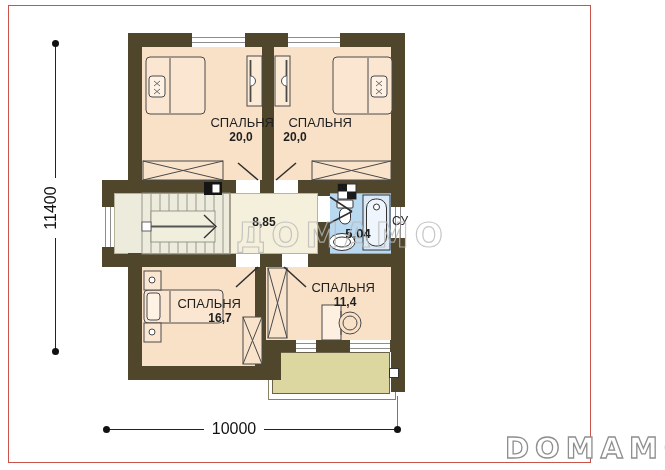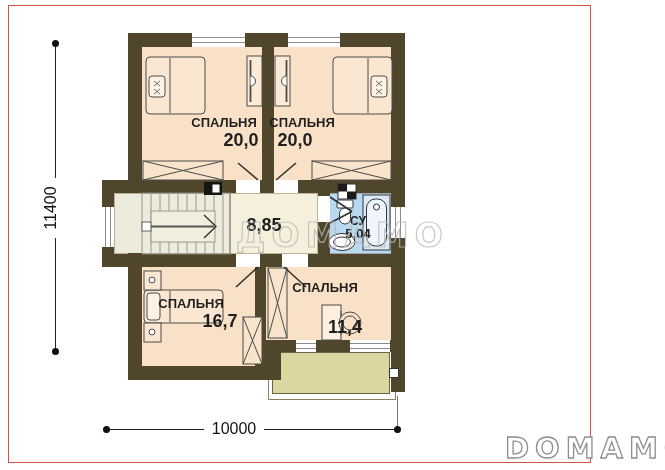--- a/index.html
+++ b/index.html
@@ -18,24 +18,24 @@
   .win-h::before{top:29%;}
   .win-h::after{bottom:29%;}
   .win-v::before,.win-v::after{content:"";position:absolute;top:0;bottom:0;border-left:1px solid #8d8d8d;}
   .win-v::before{left:29%;}
   .win-v::after{right:29%;}
   .opening{position:absolute;background:#fff;}
   .balc-outer{position:absolute;left:268px;top:350px;width:126px;height:48px;border:1px solid #8a8264;}
   .balc-fill{position:absolute;left:272px;top:352px;width:116px;height:40px;background:#dcd7a0;border:1px solid #6b6347;}
   .balc-knob{position:absolute;left:389px;top:368px;width:8px;height:8px;background:#fff;border:1px solid #333;}
   svg.overlay{position:absolute;left:0;top:0;pointer-events:none;}
-  .room-label{position:absolute;font-weight:bold;color:#1f1f1f;text-align:center;
+  .room-label{position:absolute;font-weight:normal;color:#1f1f1f;text-align:right;
               font-size:13px;line-height:1;white-space:nowrap;}
   .room-area{position:absolute;font-weight:bold;color:#1f1f1f;text-align:center;
-             font-size:18px;line-height:1;white-space:nowrap;}
+             font-size:12px;line-height:1;white-space:nowrap;}
   .dim-line{position:absolute;background:#222;}
   .dim-dot{position:absolute;width:7px;height:7px;border-radius:50%;background:#111;}
   .dim-text{position:absolute;color:#111;font-size:16px;text-align:center;background:#fff;line-height:1;}
   .dim-text.vert{transform:rotate(-90deg);}
   .leader{position:absolute;background:#777;}
   .watermark{position:absolute;left:236px;top:216px;width:230px;font-family:"DejaVu Sans",sans-serif;
              font-size:33px;font-weight:bold;letter-spacing:6px;color:transparent;
              -webkit-text-stroke:1.2px #b9b9b9;opacity:.8;white-space:nowrap;}
   .brand-logo{position:absolute;left:505px;top:431px;font-family:"DejaVu Sans",sans-serif;
               font-size:29px;font-weight:bold;letter-spacing:6px;color:#fff;
@@ -223,21 +223,21 @@
 
   <div class="room-area" style="left:214px;top:216px;width:100px;">8,85</div>
 
   <div class="room-label" style="left:308px;top:215px;width:100px;font-size:12px;">СУ</div>
   <div class="room-area" style="left:308px;top:227px;width:100px;font-size:13px;">5,04</div>
 
   <div class="room-label" style="left:141px;top:297px;width:100px;">СПАЛЬНЯ</div>
   <div class="room-area" style="left:170px;top:312px;width:100px;">16,7</div>
 
   <div class="room-label" style="left:275px;top:281px;width:100px;">СПАЛЬНЯ</div>
-  <div class="room-area" style="left:295px;top:296px;width:100px;margin-top:22px;">11,4</div>
+  <div class="room-area" style="left:295px;top:296px;width:100px;">11,4</div>
 
 
   <div class="dim-line" style="left:55px;top:43px;width:1px;height:309px;"></div>
   <div class="dim-dot" style="left:52px;top:40px;"></div>
   <div class="dim-dot" style="left:52px;top:348px;"></div>
   <div class="dim-text vert" style="left:22px;top:199px;width:60px;height:18px;">11400</div>
 
   <div class="leader" style="left:397px;top:396px;width:1px;height:31px;"></div>
   <div class="dim-line" style="left:106px;top:429px;width:291px;height:1px;"></div>
   <div class="dim-dot" style="left:103px;top:426px;"></div>

